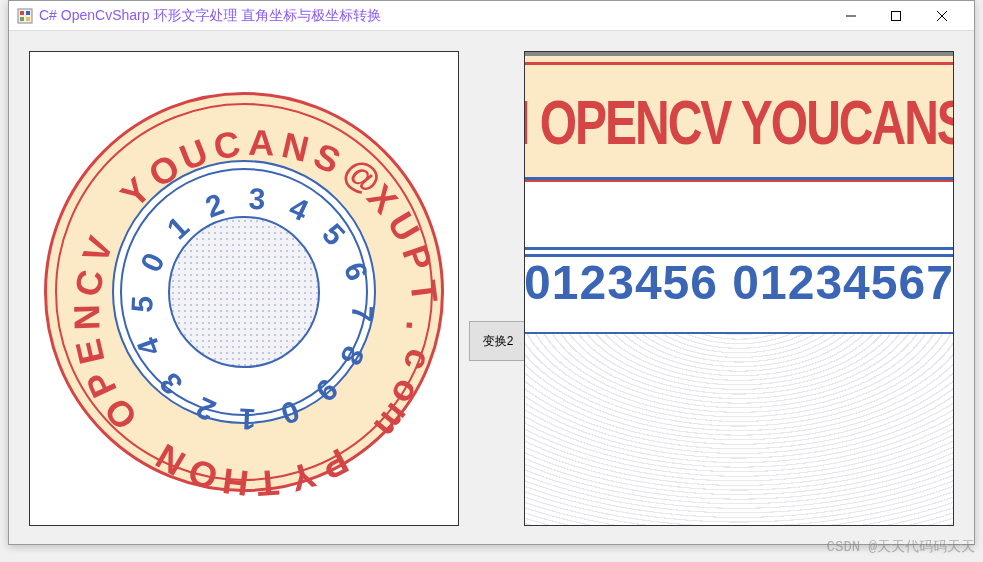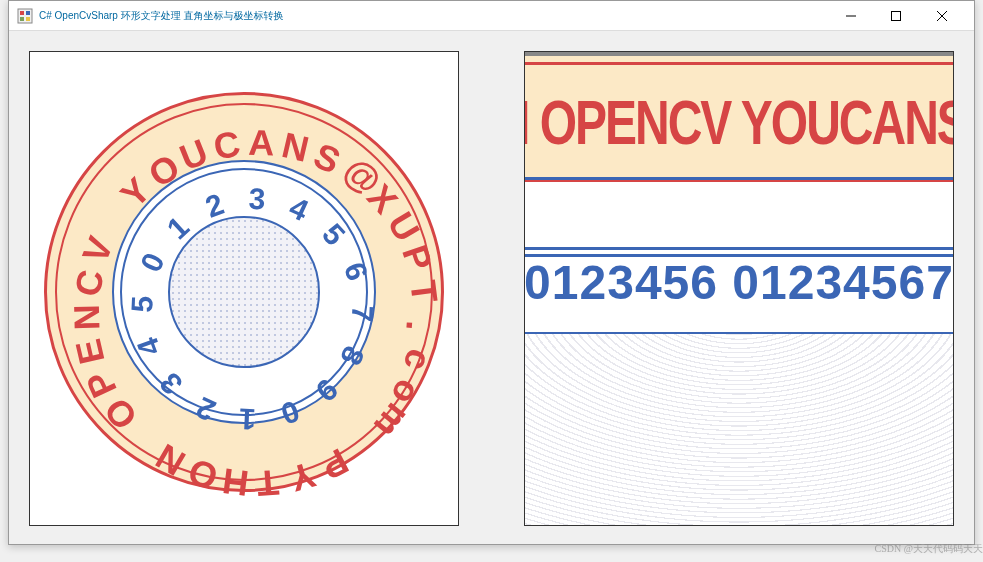--- a/index.html
+++ b/index.html
@@ -31,22 +31,22 @@
     }
     .app-icon {
       width: 16px;
       height: 16px;
       margin-right: 6px;
       display: flex;
       align-items: center;
       justify-content: center;
     }
     .title-text {
-      font-size: 10px;
-      color: #0369a1;
+      font-size: 14px;
+      color: #8b5cf6;
       flex: 1;
     }
     .win-controls {
       display: flex;
       gap: 0;
     }
     .win-btn {
       width: 45px;
       height: 29px;
       display: flex;
@@ -274,25 +274,25 @@
       position: absolute;
       top: 280px;
       left: 0;
       right: 0;
       bottom: 0;
       background: repeating-radial-gradient(ellipse 420px 240px at 50% -40px, #fff 0 6px, #e8e8ee 6px 8px);
       border-top: 2px solid #3b66b5;
     }
     .watermark {
       position: absolute;
-      right: 0;
+      right: 8px;
       bottom: 6px;
-      font-size: 10px;
+      font-size: 14px;
       color: rgba(120,120,120,0.55);
-      font-family: Liberation Serif, serif;
+      font-family: Liberation Mono, monospace;
     }
   </style>
 </head>
 <body>
 
 <div class="window">
   <div class="titlebar">
     <div class="app-icon">
       <svg width="16" height="16" viewBox="0 0 16 16">
         <rect x="1" y="1" width="14" height="14" fill="#f0f0f0" stroke="#888"></rect>
@@ -379,20 +379,21 @@
               <span class="circ-char-mid" style="transform: rotate(182.5deg) translateY(-110px);">1</span>
               <span class="circ-char-mid" style="transform: rotate(205deg) translateY(-110px);">2</span>
               <span class="circ-char-mid" style="transform: rotate(227.5deg) translateY(-110px);">3</span>
               <span class="circ-char-mid" style="transform: rotate(250deg) translateY(-110px);">4</span>
               <span class="circ-char-mid" style="transform: rotate(272.5deg) translateY(-110px);">5</span>
             </div>
         </div>
       </div>
     </div>
 
+    <button class="btn btn2">变换2</button>
 
     <div class="image-panel panel-right">
       <div class="unwrap-container">
         <div class="unwrap-band1"></div>
         <div class="unwrap-text1">m PYTHON OPENCV YOUCANS@XUPT.co</div>
         <div class="unwrap-sep"></div>
         <div class="unwrap-band2"></div>
         <div class="unwrap-text2">90123456 012345678</div>
         <div class="unwrap-warp"></div>
       </div>

